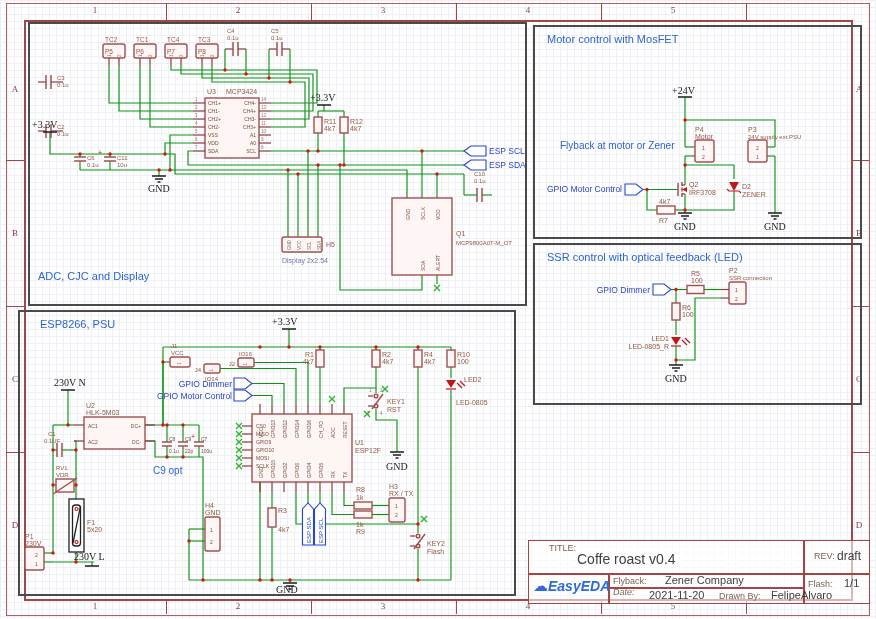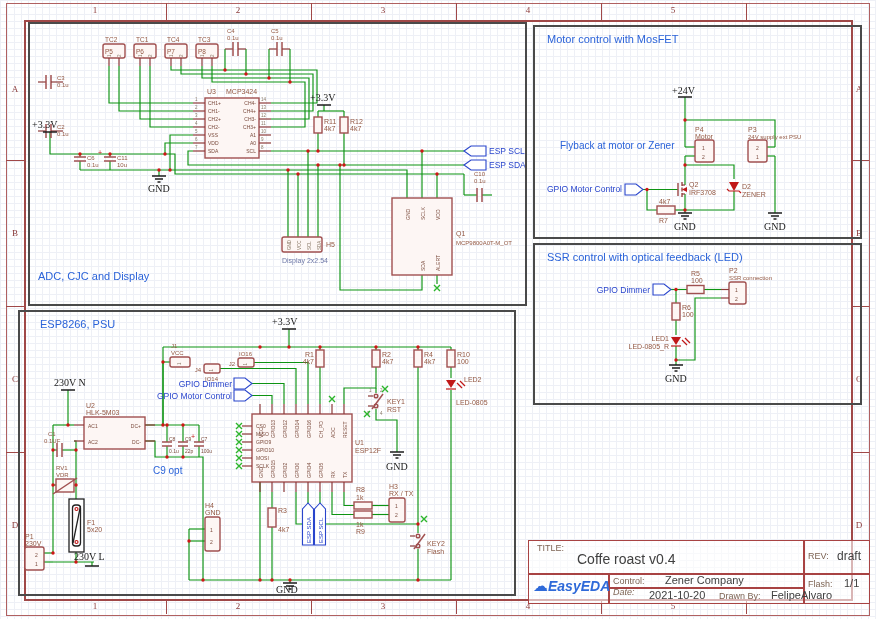--- a/index.html
+++ b/index.html
@@ -861,28 +861,28 @@
     <text x="130" y="137" class="sb">GND</text>
   </g>
 </svg>
 </div>
 
 <div class="abs tb">
   <div class="cellline" style="left:0;top:32px;width:100%;height:1.5px;"></div>
   <div class="cellline" style="left:274px;top:0;width:1.5px;height:100%;"></div>
   <div class="cellline" style="left:79px;top:32px;width:1.5px;height:30px;"></div>
   <div class="cellline" style="left:79px;top:46px;width:195px;height:1.5px;"></div>
-  <div class="tb-label" style="left:8px;top:2px;">TITLE:</div>
+  <div class="tb-label" style="left:20px;top:2px;">TITLE:</div>
   <div class="tb-val" style="left:48px;top:10px;font-size:14px;">Coffe roast v0.4</div>
-  <div class="tb-label" style="left:279px;top:10px;">REV:</div>
+  <div class="tb-label" style="left:285px;top:10px;">REV:</div>
   <div class="tb-val" style="left:308px;top:8px;font-size:12px;">draft</div>
   <div style="position:absolute;left:4px;top:36px;">
     <span style="color:#2f6ad9;font-size:15px;">☁</span><span class="logo-text">EasyEDA</span>
   </div>
-  <div class="tb-label" style="left:84px;top:35px;">Control:</div>
+  <div class="tb-label" style="left:84px;top:35px;">Flyback:</div>
   <div class="tb-val" style="left:136px;top:33px;font-size:11px;">Zener Company</div>
   <div class="tb-label" style="left:279px;top:38px;">Flash:</div>
   <div class="tb-val" style="left:315px;top:36px;font-size:11px;">1/1</div>
   <div class="tb-label" style="left:84px;top:46px;font-style:italic;">Date:</div>
-  <div class="tb-val" style="left:120px;top:48px;font-size:11px;">2021-10-20</div>
+  <div class="tb-val" style="left:120px;top:48px;font-size:11px;">2021-11-20</div>
   <div class="tb-label" style="left:190px;top:50px;">Drawn By:</div>
   <div class="tb-val" style="left:242px;top:48px;font-size:11px;">FelipeAlvaro</div>
 </div>
 
 </body></html>

